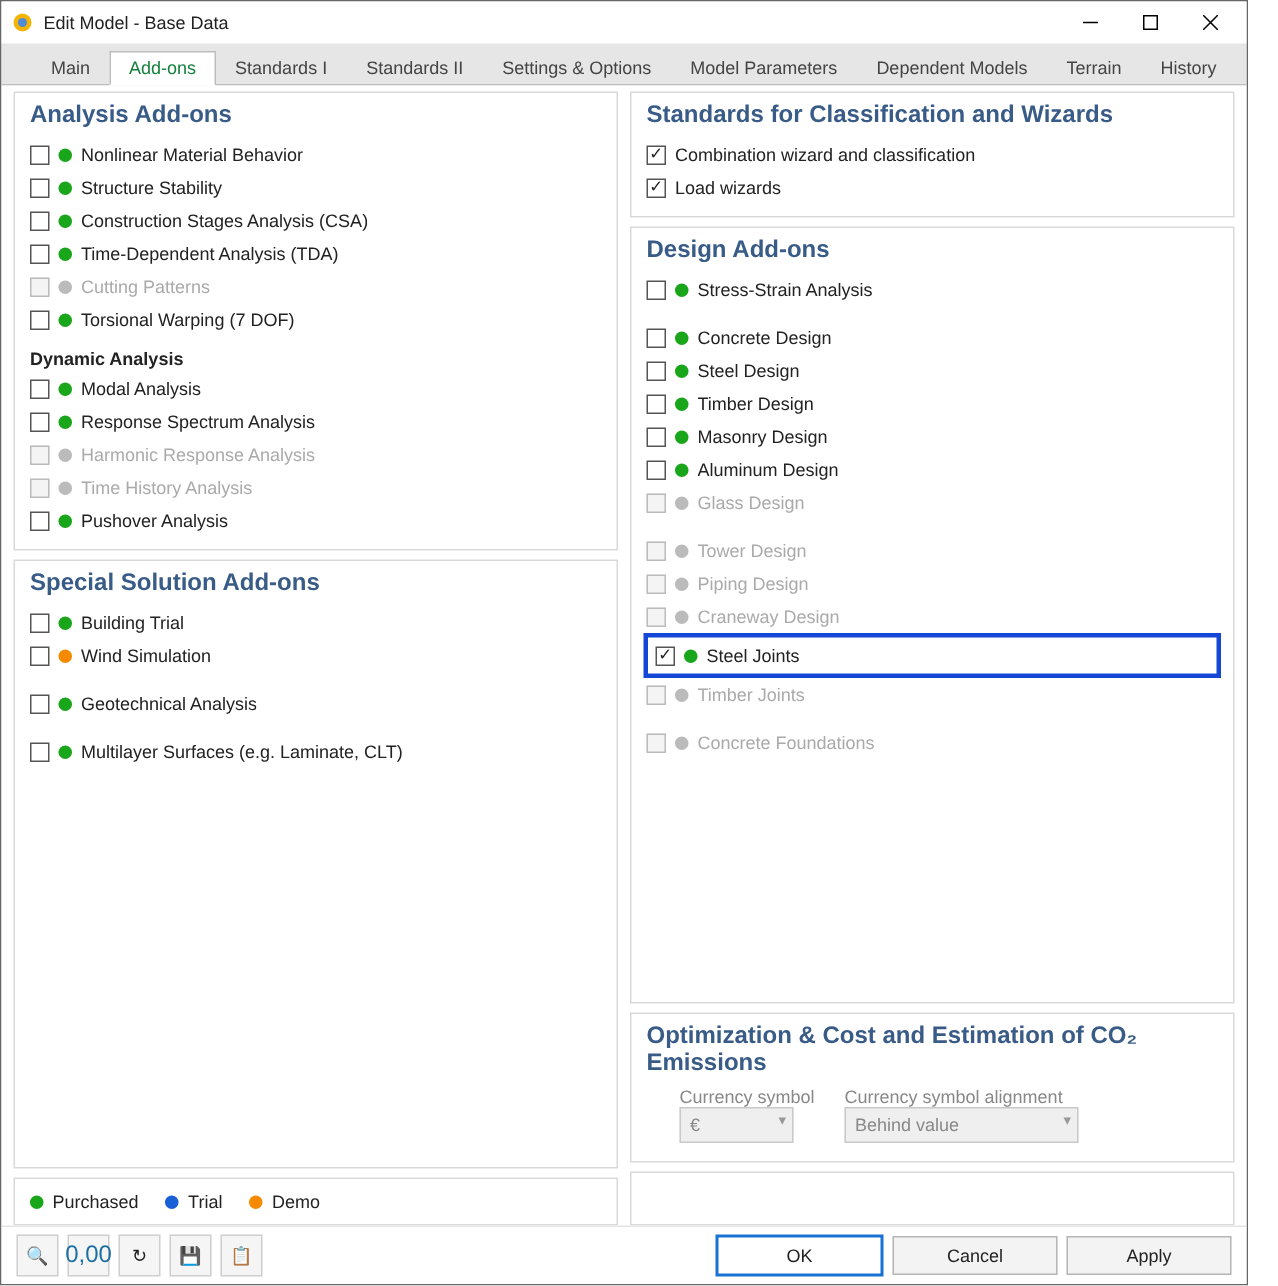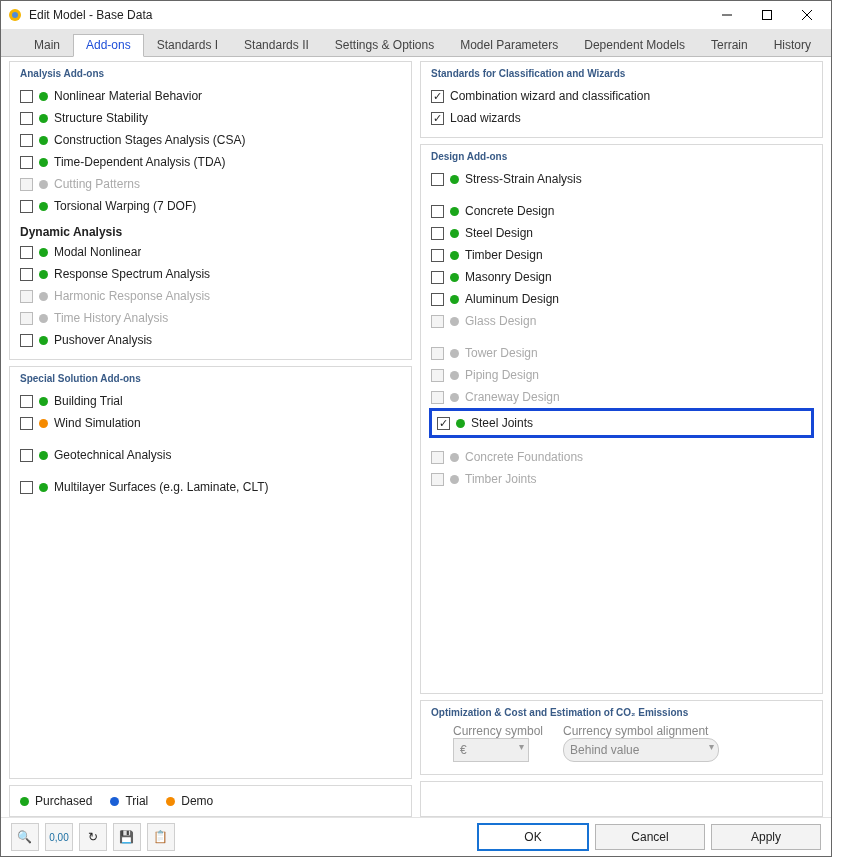--- a/index.html
+++ b/index.html
@@ -57,21 +57,21 @@
     border-bottom:none;
     cursor:pointer;
     color:#444;
     font-size:12px;
   }
   .tab.active {
     background:#fff;
     border-color:#bdbdbd;
     border-bottom:1px solid #fff;
     margin-bottom:-1px;
-    color:#1d4ed8;
+    color:#15803d;
   }
 
   .content {
     flex:1;
     display:flex;
     gap:8px;
     padding: 4px 8px 0 8px;
     box-sizing:border-box;
     overflow:hidden;
     background:#fff;
@@ -85,21 +85,21 @@
   }
   .panel {
     border:1px solid #d9d9d9;
     padding: 6px 10px 8px 10px;
     box-sizing:border-box;
   }
   .panel.flexfill { flex:1; }
   .panel-title {
     color:#395b87;
     font-weight:600;
-    font-size:10px;
+    font-size:16px;
     margin-bottom:6px;
   }
   .subhead {
     font-weight:600;
     color:#222;
     margin:8px 0 2px 0;
     font-size:12px;
   }
   .row {
     display:flex;
@@ -155,21 +155,21 @@
     color:#888;
     padding:0 18px 0 6px;
     min-width:50px;
     display:inline-flex; align-items:center;
     position:relative;
     cursor:default;
   }
   .select::after {
     content:"▾"; position:absolute; right:4px; top:2px; color:#999; font-size:10px;
   }
-  .select.wide { min-width:130px;border-radius:11px; }
+  .select.wide { min-width:130px; }
 
   .legend-panel {
     border:1px solid #d9d9d9;
     padding:8px 10px;
     display:flex;
     gap:18px;
     align-items:center;
   }
   .legend-item { display:flex; align-items:center; gap:6px; }
 
@@ -280,21 +280,21 @@
               <span class="cb"></span>
               <span class="dot green"></span>
               <span class="lbl">Torsional Warping (7 DOF)</span>
             </div>
           </div>
         <div class="subhead">Dynamic Analysis</div>
         <div id="list-dynamic">
             <div class="row">
               <span class="cb"></span>
               <span class="dot green"></span>
-              <span class="lbl">Modal Nonlinear</span>
+              <span class="lbl">Modal Analysis</span>
             </div>
             <div class="row">
               <span class="cb"></span>
               <span class="dot green"></span>
               <span class="lbl">Response Spectrum Analysis</span>
             </div>
             <div class="row">
               <span class="cb disabled"></span>
               <span class="dot grey"></span>
               <span class="lbl disabled">Harmonic Response Analysis</span>
@@ -422,29 +422,29 @@
             <div class="row">
               <span class="cb disabled"></span>
               <span class="dot grey"></span>
               <span class="lbl disabled">Craneway Design</span>
             </div>
             <div class="row highlight gap-before">
               <span class="cb checked"></span>
               <span class="dot green"></span>
               <span class="lbl">Steel Joints</span>
             </div>
+            <div class="row">
+              <span class="cb disabled"></span>
+              <span class="dot grey"></span>
+              <span class="lbl disabled">Timber Joints</span>
+            </div>
             <div class="row gap-before">
               <span class="cb disabled"></span>
               <span class="dot grey"></span>
               <span class="lbl disabled">Concrete Foundations</span>
-            </div>
-            <div class="row">
-              <span class="cb disabled"></span>
-              <span class="dot grey"></span>
-              <span class="lbl disabled">Timber Joints</span>
             </div>
           </div>
       </div>
 
       <div class="panel">
         <div class="panel-title">Optimization &amp; Cost and Estimation of CO₂ Emissions</div>
         <div class="opt-grid">
           <div>
             <div>Currency symbol</div>
             <div class="select">
@@ -460,21 +460,21 @@
         </div>
       </div>
 
       <div class="legend-panel" style="min-height:18px"></div>
 
     </div>
   </div>
 
   <div class="footer">
     <div class="tool">🔍</div>
-    <div class="tool" style="color:#1c6fa3;font-size:10px;">0,00</div>
+    <div class="tool" style="color:#1c6fa3;font-size:16px;">0,00</div>
     <div class="tool">↻</div>
     <div class="tool">💾</div>
     <div class="tool">📋</div>
     <span class="spacer"></span>
     <div class="btn primary">
         <span>OK</span>
       </div>
     <div class="btn">
         <span>Cancel</span>
       </div>

